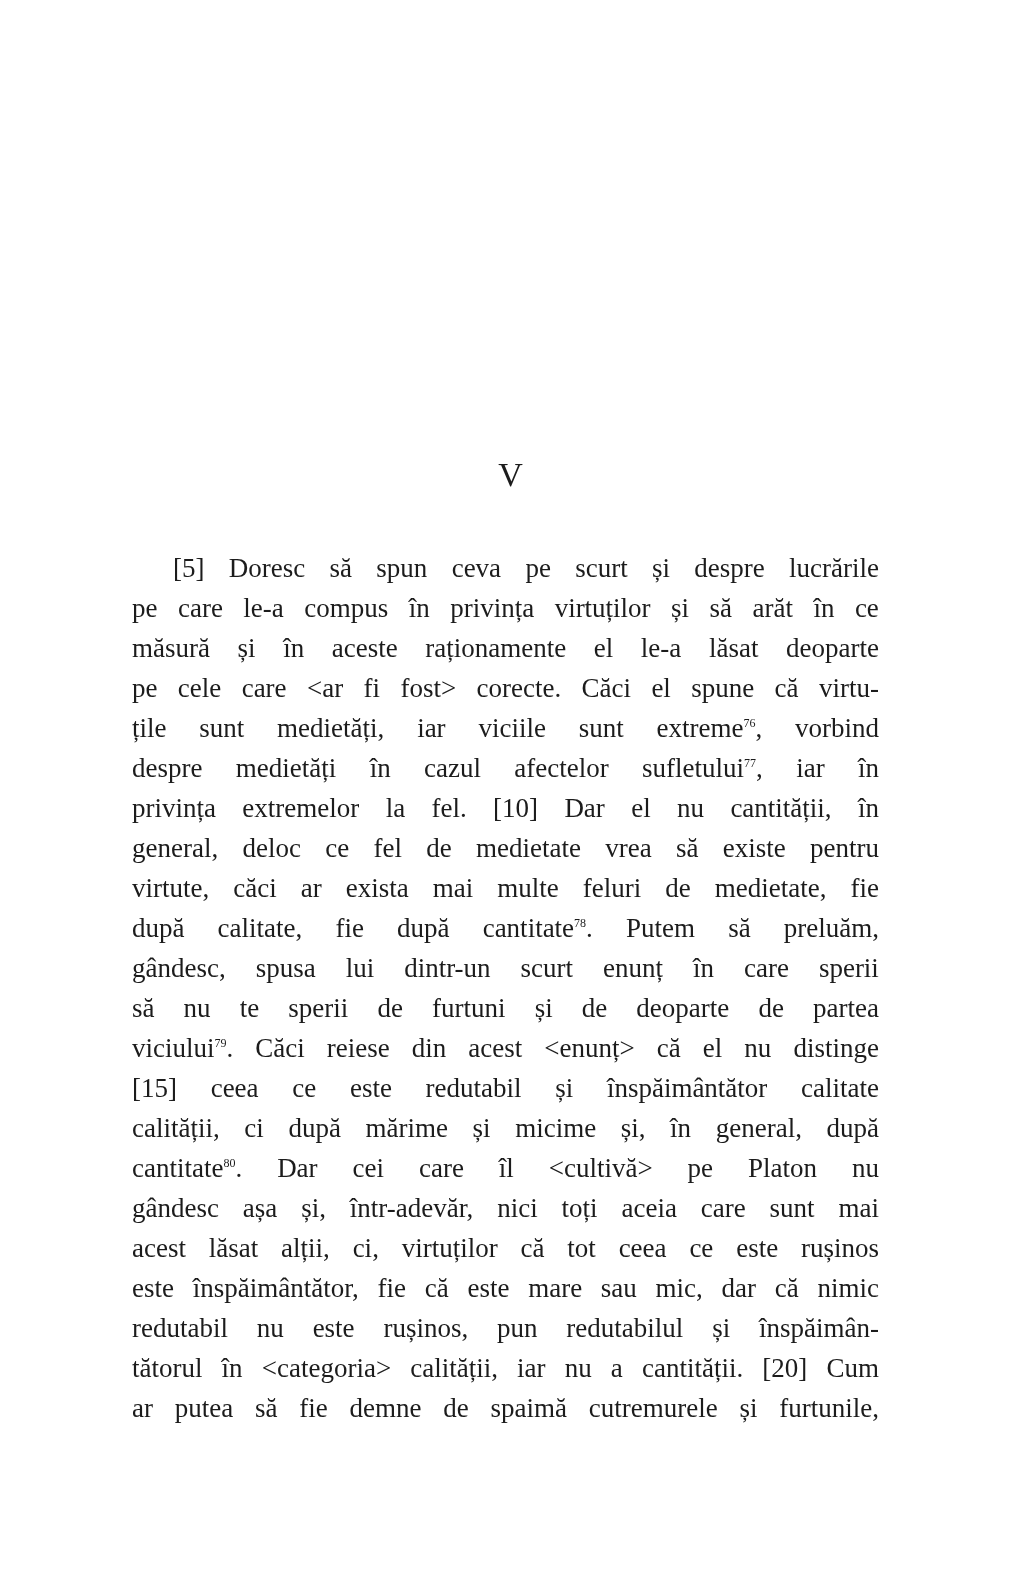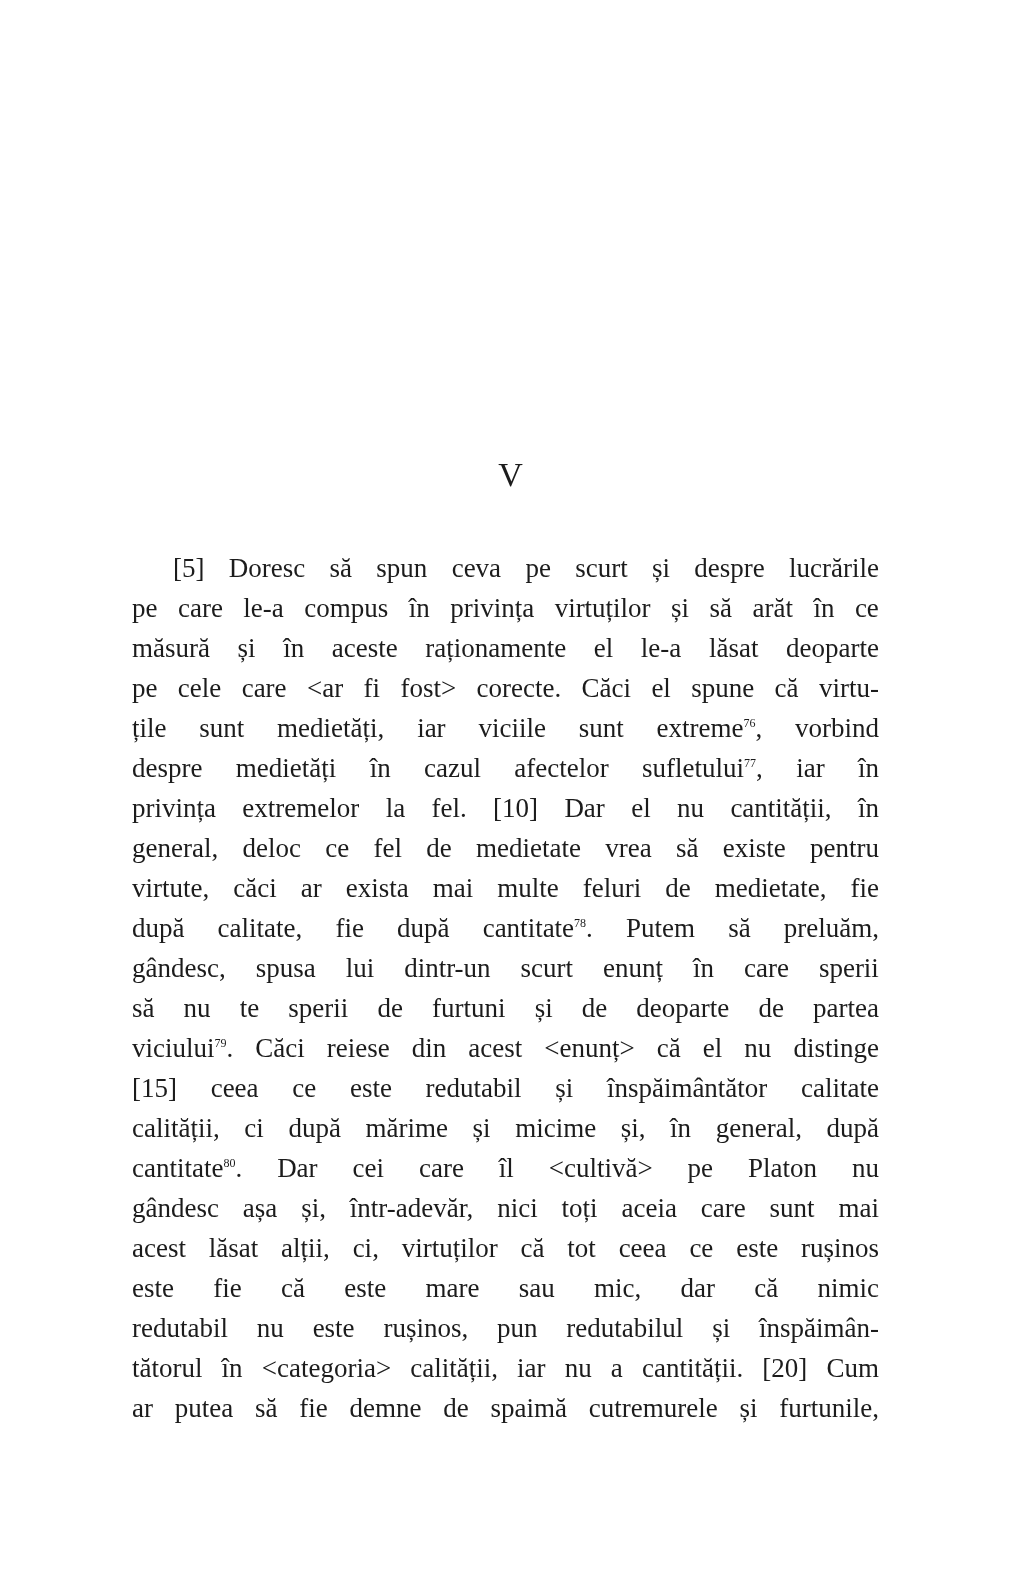--- a/index.html
+++ b/index.html
@@ -274,20 +274,21 @@
         <span>virtuților</span>
         <span>că</span>
         <span>tot</span>
         <span>ceea</span>
         <span>ce</span>
         <span>este</span>
         <span>rușinos</span>
       </div>
       <div class="line">
         <span>este</span>
+        <span>înspăimântător,</span>
         <span>fie</span>
         <span>că</span>
         <span>este</span>
         <span>mare</span>
         <span>sau</span>
         <span>mic,</span>
         <span>dar</span>
         <span>că</span>
         <span>nimic</span>
       </div>

